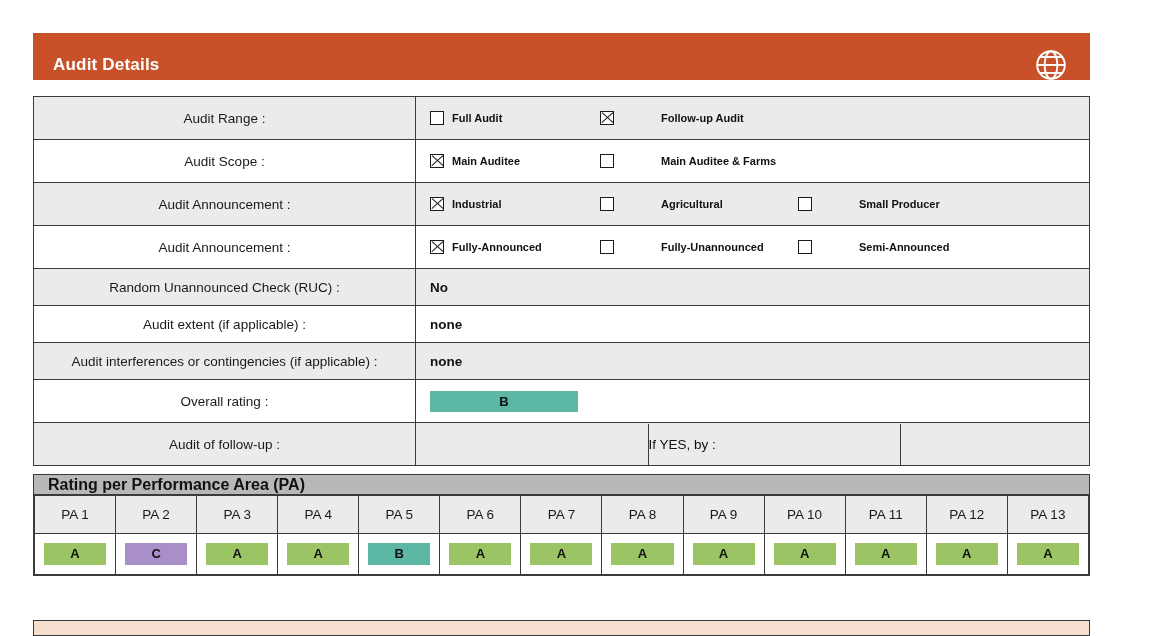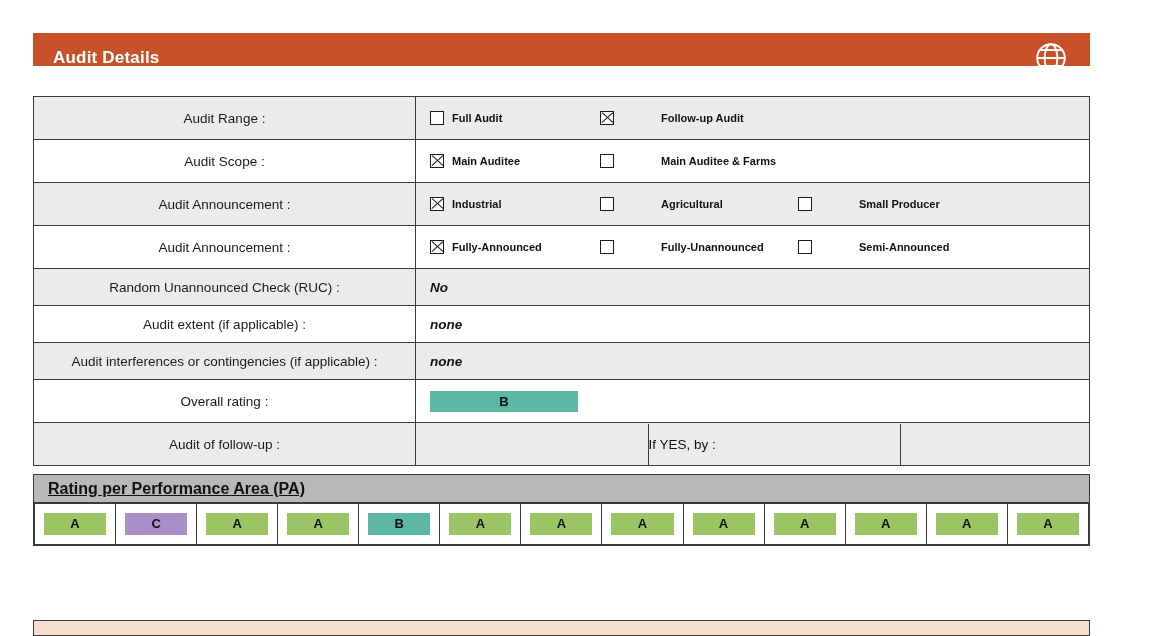--- a/index.html
+++ b/index.html
@@ -15,21 +15,21 @@
     overflow: hidden;
     position: relative;
   }
 
   
   .section-header {
     position: absolute;
     left: 33px;
     top: 33px;
     width: 1057px;
-    height: 33px;
+    height: 47px;
     background: #c8512a;
     display: flex;
     align-items: center;
     justify-content: space-between;
     box-sizing: border-box;
     padding: 16px 22px 0 20px;
   }
   .section-header .title {
     color: #ffffff;
     font-size: 17px;
@@ -61,21 +61,21 @@
     height: 37px;
     box-sizing: border-box;
   }
   .details-table tr.shaded td { background: #ebebeb; }
   .details-table td.label {
     width: 382px;
     font-weight: normal;
     color: #1a1a1a;
     text-align: center;
   }
-  .details-table td.value { font-weight: bold; font-style: italic; }
+  .details-table td.value { font-weight: bold; }
   .details-table tr.tall td { height: 43px; }
 
   
   .opts {
     display: flex;
     align-items: center;
   }
   .opt {
     display: flex;
     align-items: center;
@@ -125,30 +125,29 @@
   .pa-block {
     position: absolute;
     left: 33px;
     top: 474px;
     width: 1057px;
     border: 1px solid #3a3a3a;
     box-sizing: border-box;
   }
   .pa-title {
     background: #b8b8b8;
-    height: 28px;
+    height: 20px;
     display: flex;
     align-items: center;
     padding-left: 14px;
     font-size: 16px;
     font-weight: bold;
     color: #111111;
     border-bottom: 1px solid #3a3a3a;
     box-sizing: border-box;
-    text-decoration: underline;
   }
   .pa-table {
     width: 100%;
     border-collapse: collapse;
     table-layout: fixed;
   }
   .pa-table td {
     border: 1px solid #3a3a3a;
     text-align: center;
     font-size: 13.5px;
@@ -313,20 +312,35 @@
           </table>
       </td>
     </tr>
   </tbody>
 </table>
 
 <div class="pa-block">
   <div class="pa-title">Rating per Performance Area (PA)</div>
   <table class="pa-table">
     <tbody>
+      <tr class="head" id="pa-head-row">
+          <td>PA 1</td>
+          <td>PA 2</td>
+          <td>PA 3</td>
+          <td>PA 4</td>
+          <td>PA 5</td>
+          <td>PA 6</td>
+          <td>PA 7</td>
+          <td>PA 8</td>
+          <td>PA 9</td>
+          <td>PA 10</td>
+          <td>PA 11</td>
+          <td>PA 12</td>
+          <td>PA 13</td>
+        </tr>
       <tr class="body" id="pa-body-row">
           <td>
             <span class="pa-chip" style="background: rgb(155, 196, 100);">A</span>
           </td>
           <td>
             <span class="pa-chip" style="background: rgb(169, 143, 201);">C</span>
           </td>
           <td>
             <span class="pa-chip" style="background: rgb(155, 196, 100);">A</span>
           </td>

